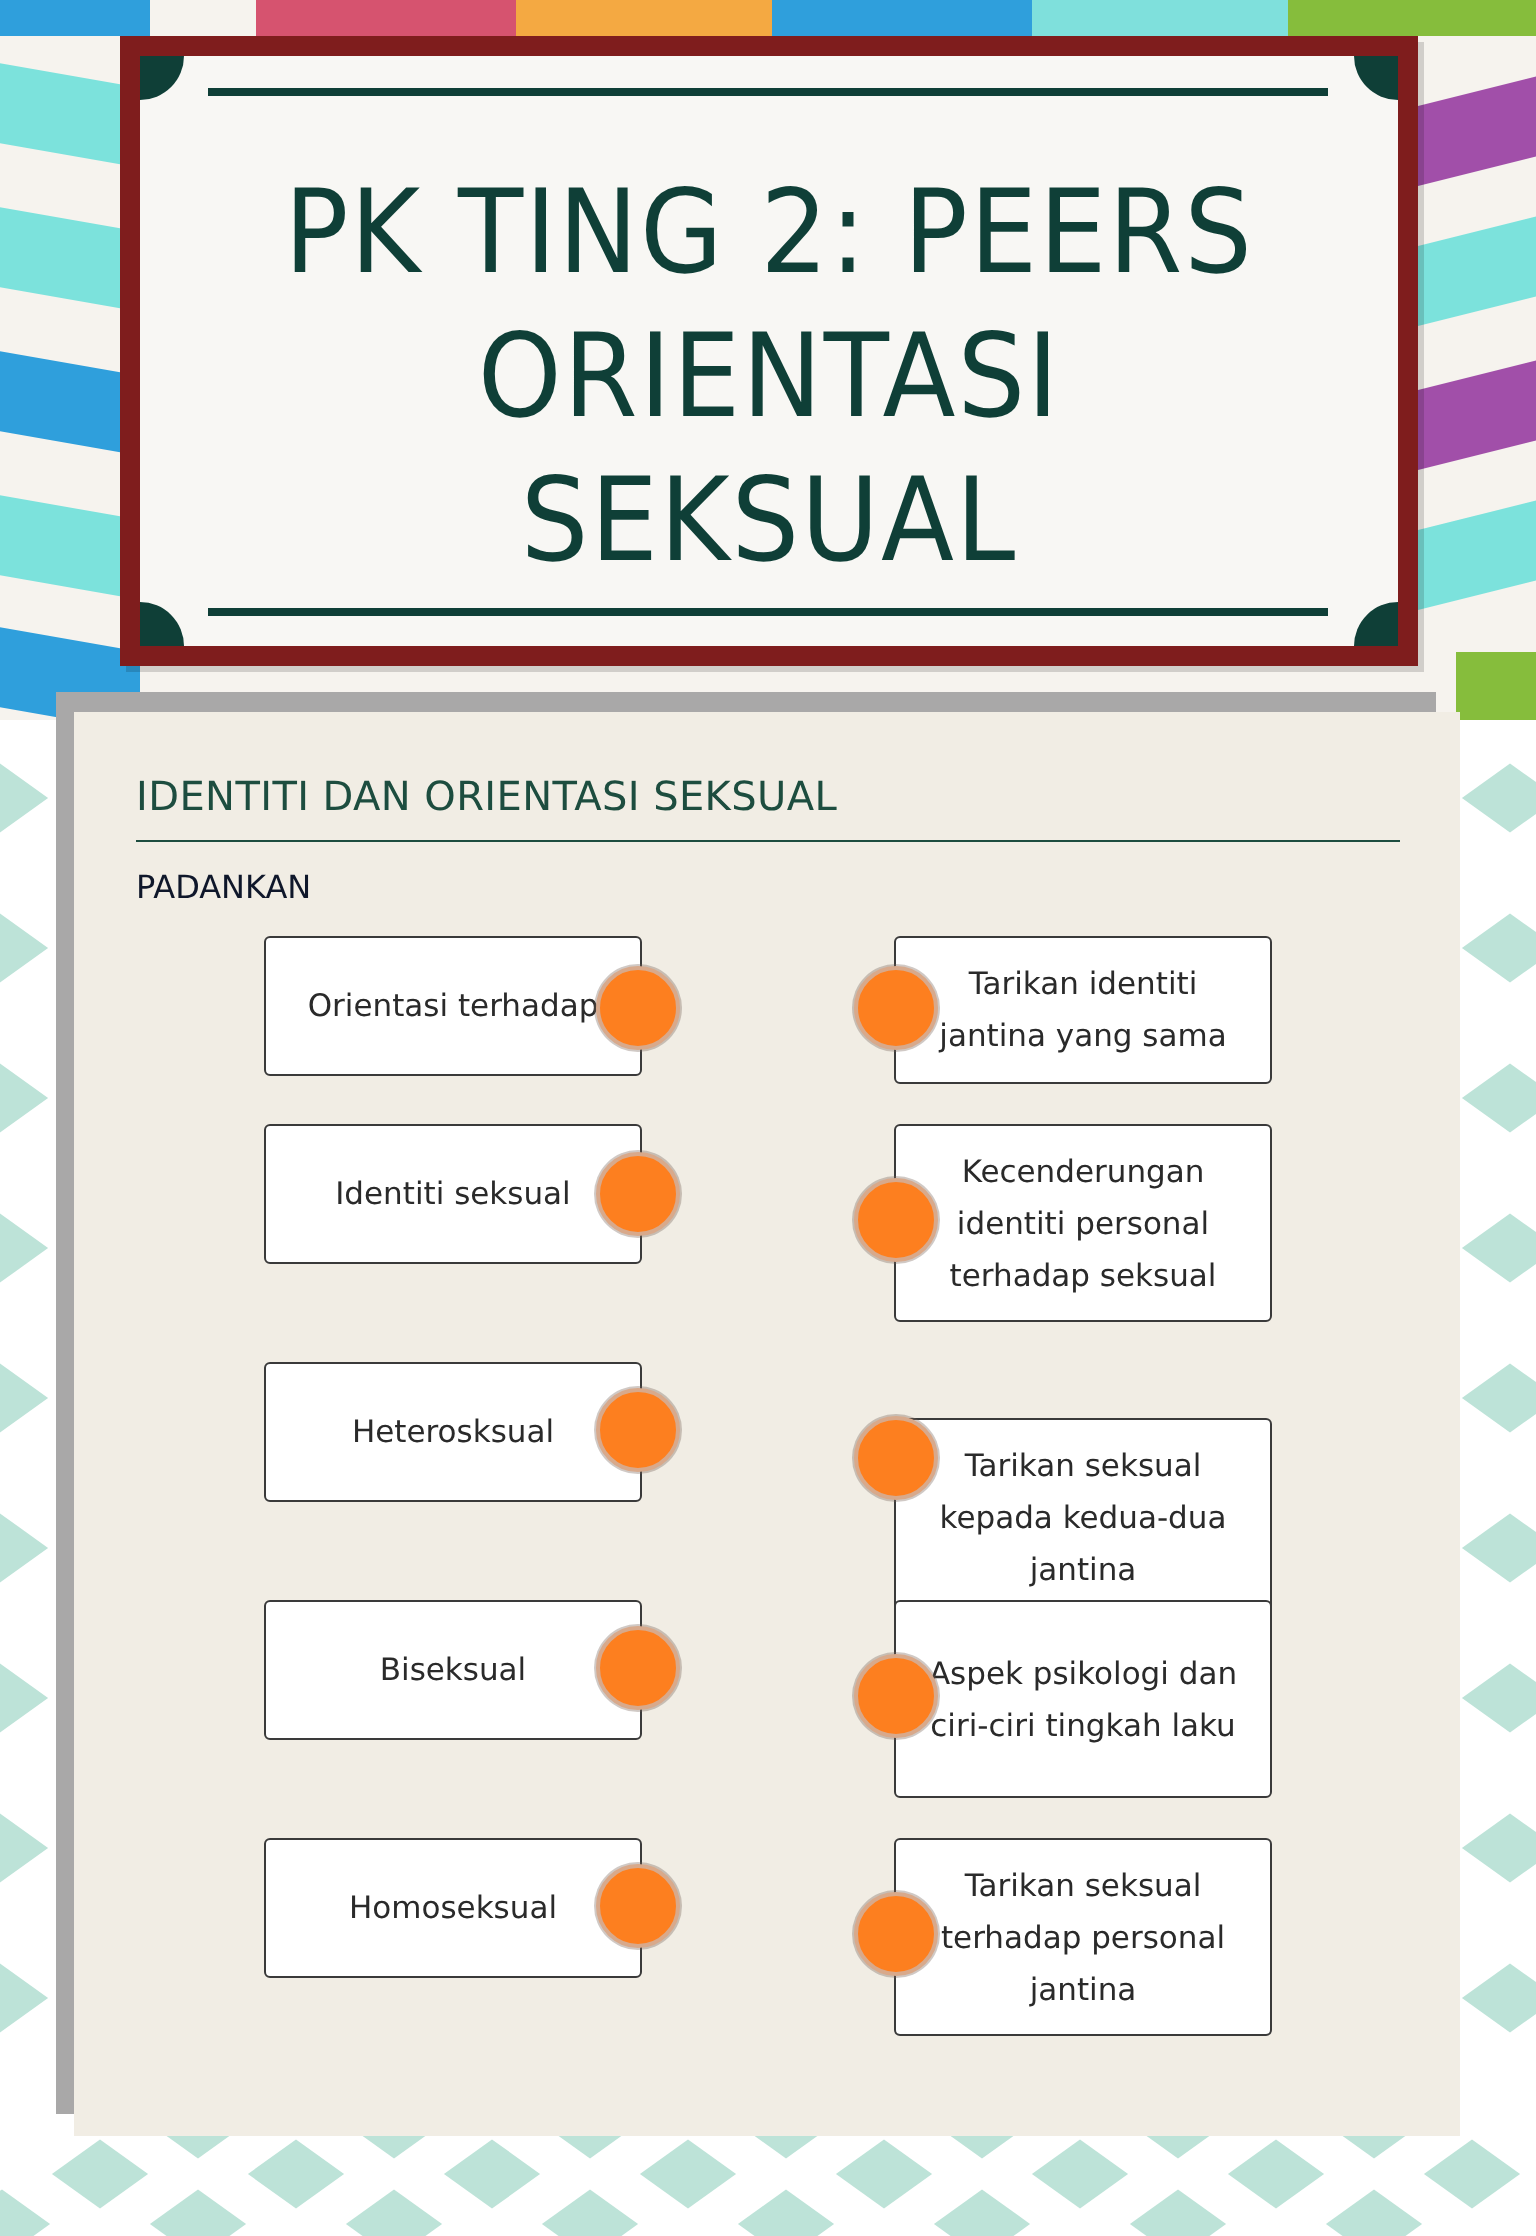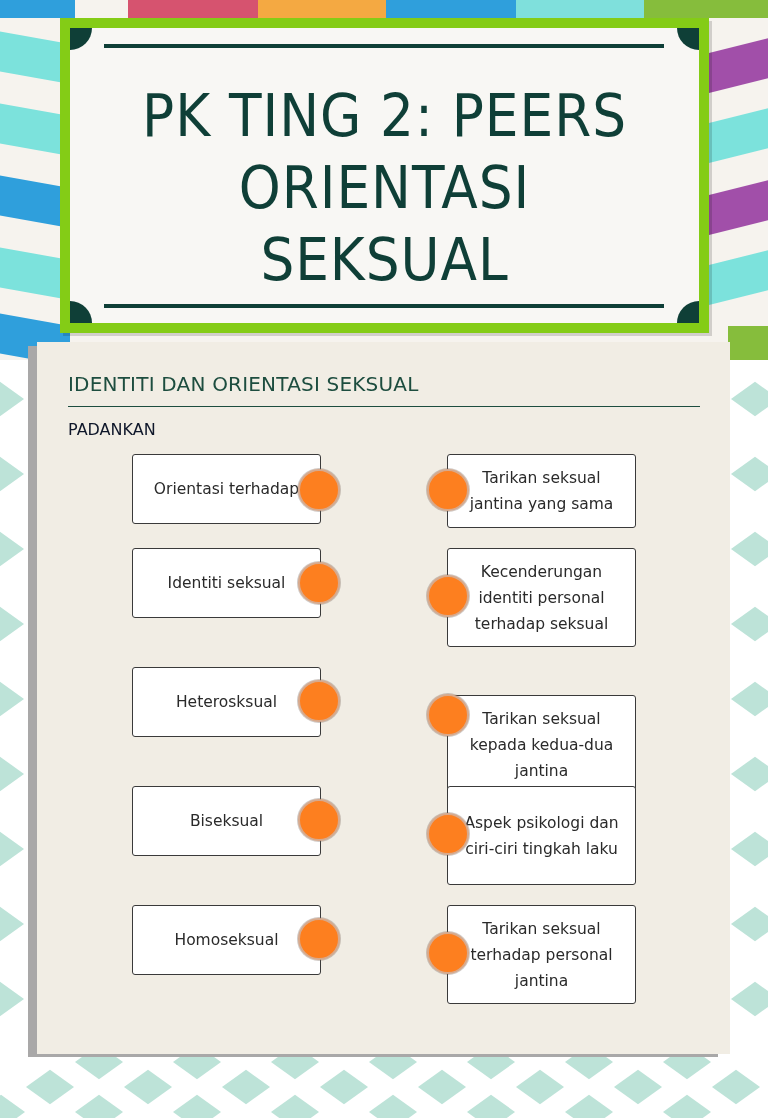--- a/index.html
+++ b/index.html
@@ -22,21 +22,21 @@
     background-image:
       linear-gradient(45deg, transparent 40%, #b9e2d7 40%, #b9e2d7 60%, transparent 60%);
   }
   .diamond {
     position:absolute; width:34px; height:34px; background:#bde3d8;
     transform:scaleY(0.72) rotate(45deg);
   }
   
   .title-frame {
     position:absolute; left:60px; top:18px; width:649px; height:315px;
-    background:#84cc16; box-sizing:border-box;
+    background:#7f1d1d; box-sizing:border-box;
     box-shadow: 3px 3px 0 rgba(0,0,0,0.15);
   }
   .title-inner {
     position:absolute; left:10px; top:10px; right:10px; bottom:10px;
     background:#f8f7f4;
   }
   .corner {
     position:absolute; width:22px; height:22px; background:#0f3f37;
   }
   .corner.tl { left:0; top:0; border-bottom-right-radius:22px; }
@@ -53,21 +53,21 @@
     text-align:center; color:#0f3f37;
     font-family:"DejaVu Sans", sans-serif; font-weight:normal;
     font-size:58px; line-height:72px; letter-spacing:1px;
     transform:scaleX(0.92);
   }
   
   .panel-shadow {
     position:absolute; left:28px; top:346px; width:690px; height:711px; background:#a9a8a8;
   }
   .panel {
-    position:absolute; left:37px; top:342px; width:693px; height:712px;
+    position:absolute; left:37px; top:356px; width:693px; height:712px;
     background:#f1ede4;
   }
   .section-title {
     position:absolute; left:31px; top:30px;
     font-family:"DejaVu Sans", sans-serif; font-size:20px; color:#1d4d3f;
     letter-spacing:0.2px;
   }
   .section-rule {
     position:absolute; left:31px; width:632px; top:64px; height:1px; background:#1d4d3f;
   }
@@ -192,21 +192,21 @@
       <span>Heterosksual</span>
     </div>
   <div class="box left" style="top:444px;">
       <span>Biseksual</span>
     </div>
   <div class="box left" style="top:563px;">
       <span>Homoseksual</span>
     </div>
 
   <div class="box right" style="top:112px;height:74px;">
-      <span>Tarikan seksual jantina yang sama</span>
+      <span>Tarikan identiti jantina yang sama</span>
     </div>
   <div class="box right" style="top:206px;height:99px;">
       <span>Kecenderungan identiti personal terhadap seksual</span>
     </div>
   <div class="box right" style="top:325px;height:99px;margin-top:28px;">
       <span>Tarikan seksual kepada kedua-dua jantina</span>
     </div>
   <div class="box right" style="top:444px;height:99px;">
       <span>Aspek psikologi dan ciri-ciri tingkah laku</span>
     </div>

